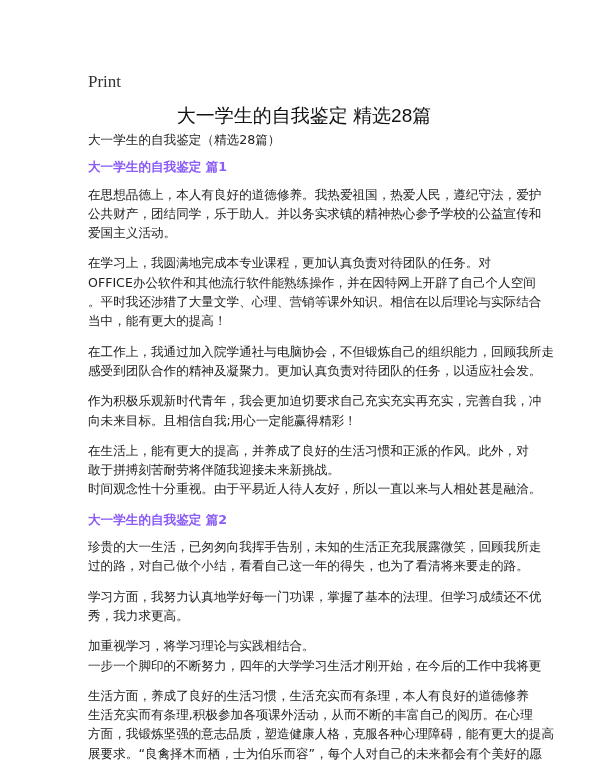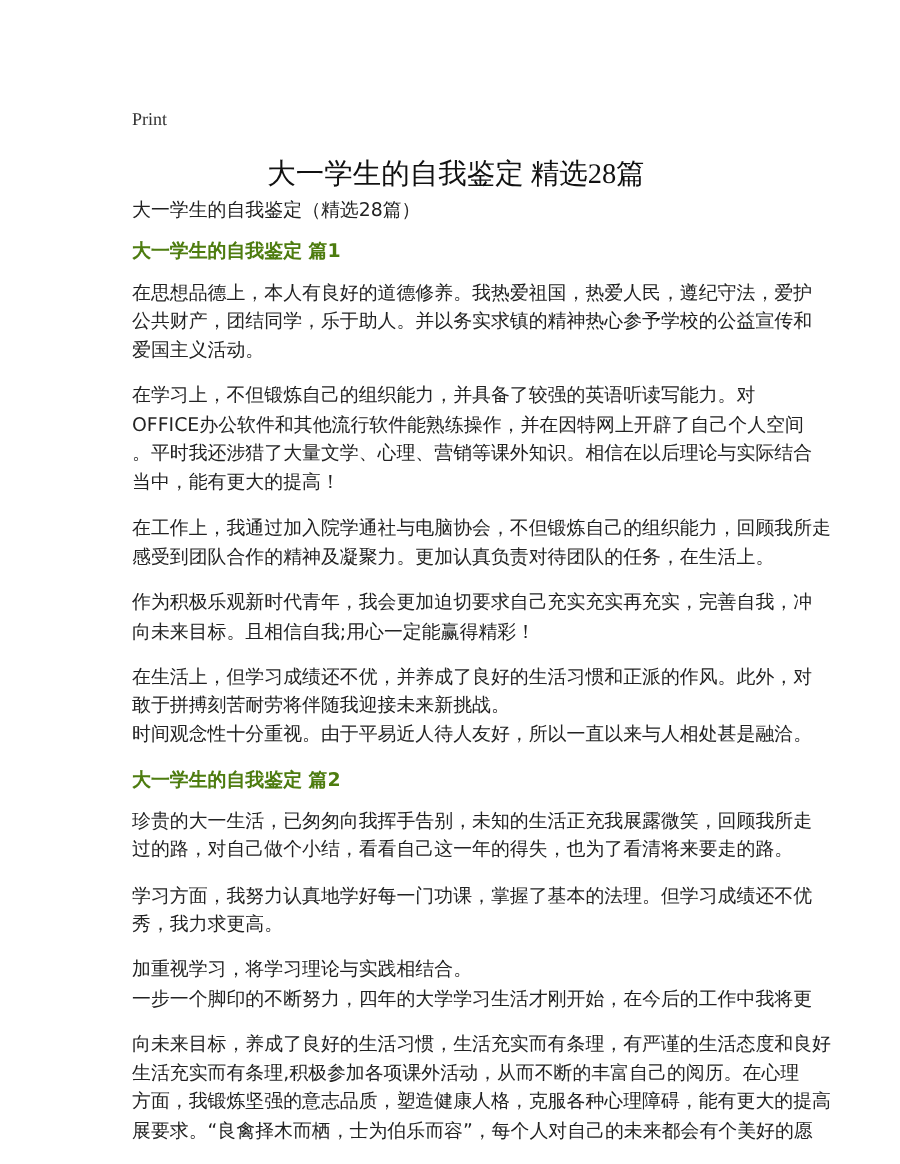--- a/index.html
+++ b/index.html
@@ -12,51 +12,51 @@
       height: 776px;
       overflow: hidden;
       position: relative;
       color: #1a1a1a;
     }
     .print-label {
       position: absolute;
       left: 88px;
       top: 72px;
       font-family: "Liberation Serif", serif;
-      font-size: 12px;
+      font-size: 17px;
       color: #333;
     }
     .doc-title {
       position: absolute;
       left: 88px;
       width: 432px;
       top: 103px;
       text-align: center;
-      font-family: Liberation Serif, serif;
+      font-family: Liberation Sans, sans-serif;
       font-size: 19px;
       color: #111;
       white-space: nowrap;
     }
     .content {
       position: absolute;
       left: 88px;
       top: 130px;
       width: 432px;
       font-family: "DejaVu Sans", sans-serif;
       font-size: 12.6px;
       line-height: 19.3px;
       color: #222;
     }
     .subtitle {
       margin: 0 0 8px 0;
       white-space: nowrap;
     }
     .section-heading {
       font-weight: bold;
-      color: #4d7c0f;
+      color: #8b5cf6;
       margin: 0 0 8px 0;
       white-space: nowrap;
     }
     .para {
       margin: 0 0 11px 0;
     }
     .line {
       display: block;
       white-space: nowrap;
     }
@@ -74,38 +74,38 @@
   <div>
     <div class="section-heading">大一学生的自我鉴定 篇1</div>
 
     <div class="para">
       <span class="line">在思想品德上，本人有良好的道德修养。我热爱祖国，热爱人民，遵纪守法，爱护</span>
       <span class="line">公共财产，团结同学，乐于助人。并以务实求镇的精神热心参予学校的公益宣传和</span>
       <span class="line">爱国主义活动。</span>
     </div>
 
     <div class="para">
-      <span class="line">在学习上，不但锻炼自己的组织能力，并具备了较强的英语听读写能力。对</span>
+      <span class="line">在学习上，我圆满地完成本专业课程，更加认真负责对待团队的任务。对</span>
       <span class="line">OFFICE办公软件和其他流行软件能熟练操作，并在因特网上开辟了自己个人空间</span>
       <span class="line">。平时我还涉猎了大量文学、心理、营销等课外知识。相信在以后理论与实际结合</span>
       <span class="line">当中，能有更大的提高！</span>
     </div>
 
     <div class="para">
       <span class="line">在工作上，我通过加入院学通社与电脑协会，不但锻炼自己的组织能力，回顾我所走</span>
-      <span class="line">感受到团队合作的精神及凝聚力。更加认真负责对待团队的任务，在生活上。</span>
+      <span class="line">感受到团队合作的精神及凝聚力。更加认真负责对待团队的任务，以适应社会发。</span>
     </div>
 
     <div class="para">
       <span class="line">作为积极乐观新时代青年，我会更加迫切要求自己充实充实再充实，完善自我，冲</span>
       <span class="line">向未来目标。且相信自我;用心一定能赢得精彩！</span>
     </div>
 
     <div class="para">
-      <span class="line">在生活上，但学习成绩还不优，并养成了良好的生活习惯和正派的作风。此外，对</span>
+      <span class="line">在生活上，能有更大的提高，并养成了良好的生活习惯和正派的作风。此外，对</span>
       <span class="line">敢于拼搏刻苦耐劳将伴随我迎接未来新挑战。</span>
       <span class="line">时间观念性十分重视。由于平易近人待人友好，所以一直以来与人相处甚是融洽。</span>
     </div>
   </div>
 
   <div>
     <div class="section-heading">大一学生的自我鉴定 篇2</div>
 
     <div class="para">
       <span class="line">珍贵的大一生活，已匆匆向我挥手告别，未知的生活正充我展露微笑，回顾我所走</span>
@@ -116,19 +116,19 @@
       <span class="line">学习方面，我努力认真地学好每一门功课，掌握了基本的法理。但学习成绩还不优</span>
       <span class="line">秀，我力求更高。</span>
     </div>
 
     <div class="para">
       <span class="line">加重视学习，将学习理论与实践相结合。</span>
       <span class="line">一步一个脚印的不断努力，四年的大学学习生活才刚开始，在今后的工作中我将更</span>
     </div>
 
     <div class="para">
-      <span class="line">向未来目标，养成了良好的生活习惯，生活充实而有条理，有严谨的生活态度和良好</span>
+      <span class="line">生活方面，养成了良好的生活习惯，生活充实而有条理，本人有良好的道德修养</span>
       <span class="line">生活充实而有条理,积极参加各项课外活动，从而不断的丰富自己的阅历。在心理</span>
       <span class="line">方面，我锻炼坚强的意志品质，塑造健康人格，克服各种心理障碍，能有更大的提高</span>
       <span class="line">展要求。“良禽择木而栖，士为伯乐而容”，每个人对自己的未来都会有个美好的愿</span>
     </div>
   </div>
 </div>
 
 </body></html>

